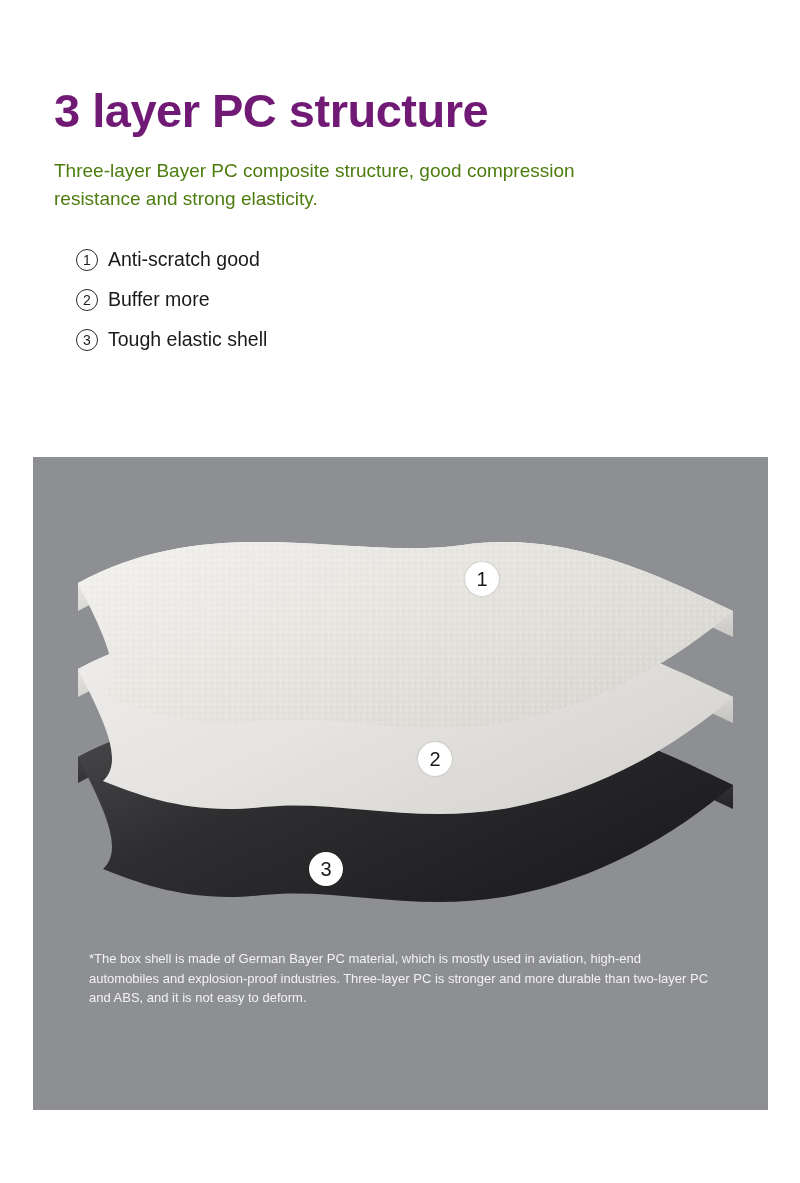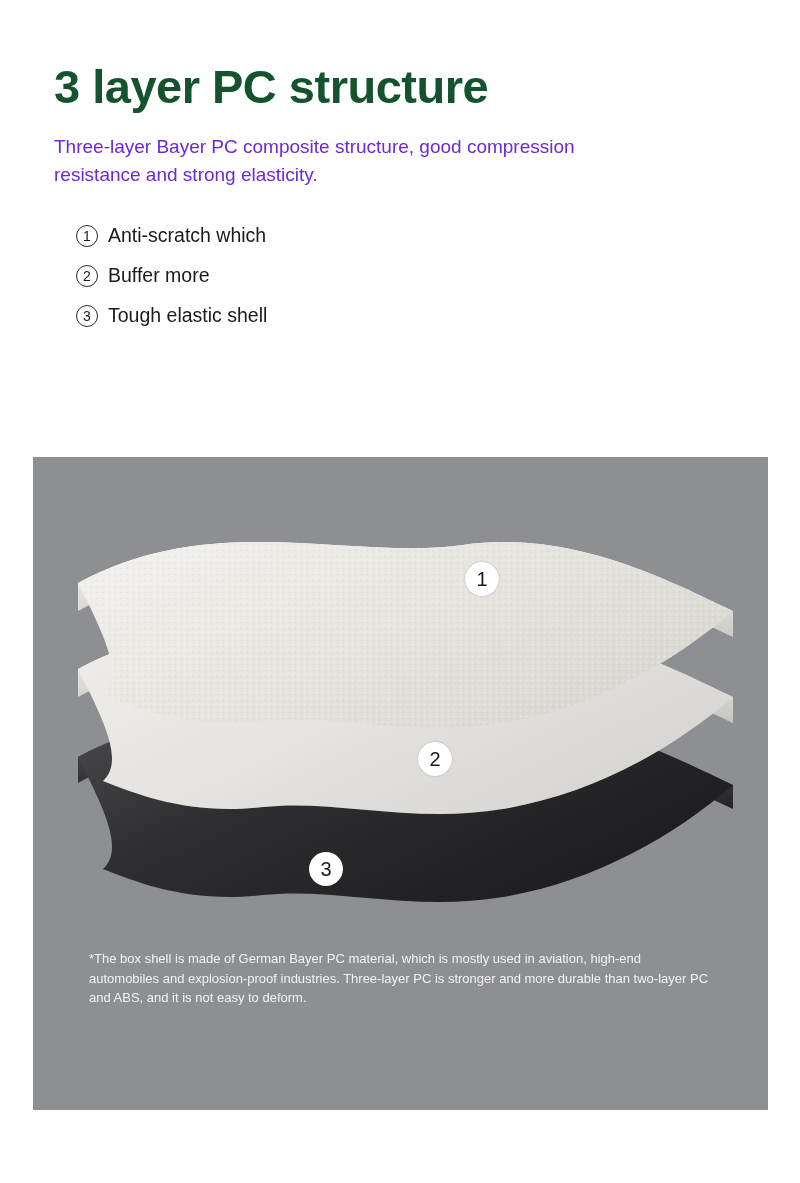--- a/index.html
+++ b/index.html
@@ -19,32 +19,32 @@
     width: 800px;
     height: 1183px;
     position: relative;
     background: #ffffff;
   }
   .content {
     padding: 0 54px;
   }
   .title {
     margin: 0;
-    padding-top: 62px;
+    padding-top: 86px;
     font-size: 47px;
     font-weight: bold;
     letter-spacing: -0.5px;
     line-height: 1.05;
-    color: #14532d;
+    color: #701a75;
   }
   .subtitle {
     margin: 22px 0 0 0;
     font-size: 19px;
     line-height: 1.45;
-    color: #6d28d9;
+    color: #4d7c0f;
     max-width: 560px;
   }
   .layer-list {
     margin: 36px 0 0 0;
     padding: 0 0 0 22px;
     list-style: none;
   }
   .layer-item {
     display: flex;
     align-items: center;
@@ -113,21 +113,21 @@
 
 <div class="page">
 
   <div class="content">
     <h1 class="title">3 layer PC structure</h1>
     <p class="subtitle">Three-layer Bayer PC composite structure, good compression resistance and strong elasticity.</p>
 
     <ul class="layer-list">
       <li class="layer-item">
         <span class="num-circle">1</span>
-        <span class="layer-label">Anti-scratch which</span>
+        <span class="layer-label">Anti-scratch good</span>
       </li>
       <li class="layer-item">
         <span class="num-circle">2</span>
         <span class="layer-label">Buffer more</span>
       </li>
       <li class="layer-item">
         <span class="num-circle">3</span>
         <span class="layer-label">Tough elastic shell</span>
       </li>
     </ul>

